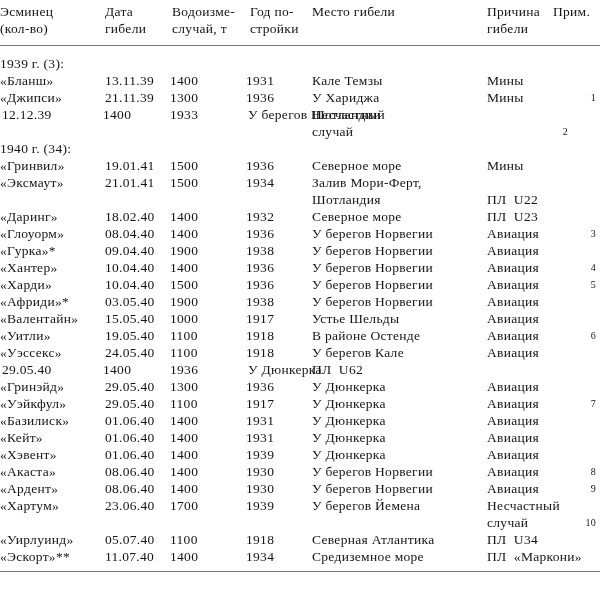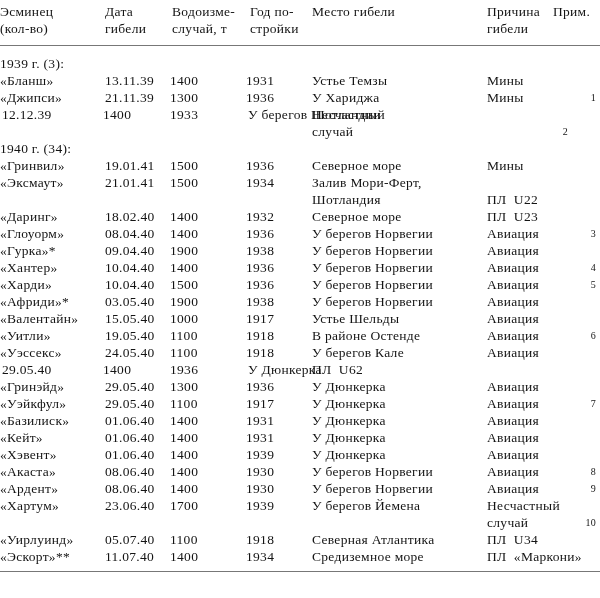--- a/index.html
+++ b/index.html
@@ -72,21 +72,21 @@
         <div class="cell c2">
           <div class="ln">13.11.39</div>
         </div>
         <div class="cell c3">
           <div class="ln">1400</div>
         </div>
         <div class="cell c4">
           <div class="ln">1931</div>
         </div>
         <div class="cell c5">
-          <div class="ln">Устье Темзы</div>
+          <div class="ln">Кале Темзы</div>
         </div>
         <div class="cell c6">
           <div class="ln">Мины</div>
         </div>
         <div class="cell c7">
           <div class="ln"></div>
         </div>
       </div>
       <div class="row-grid">
         <div class="cell c1">

